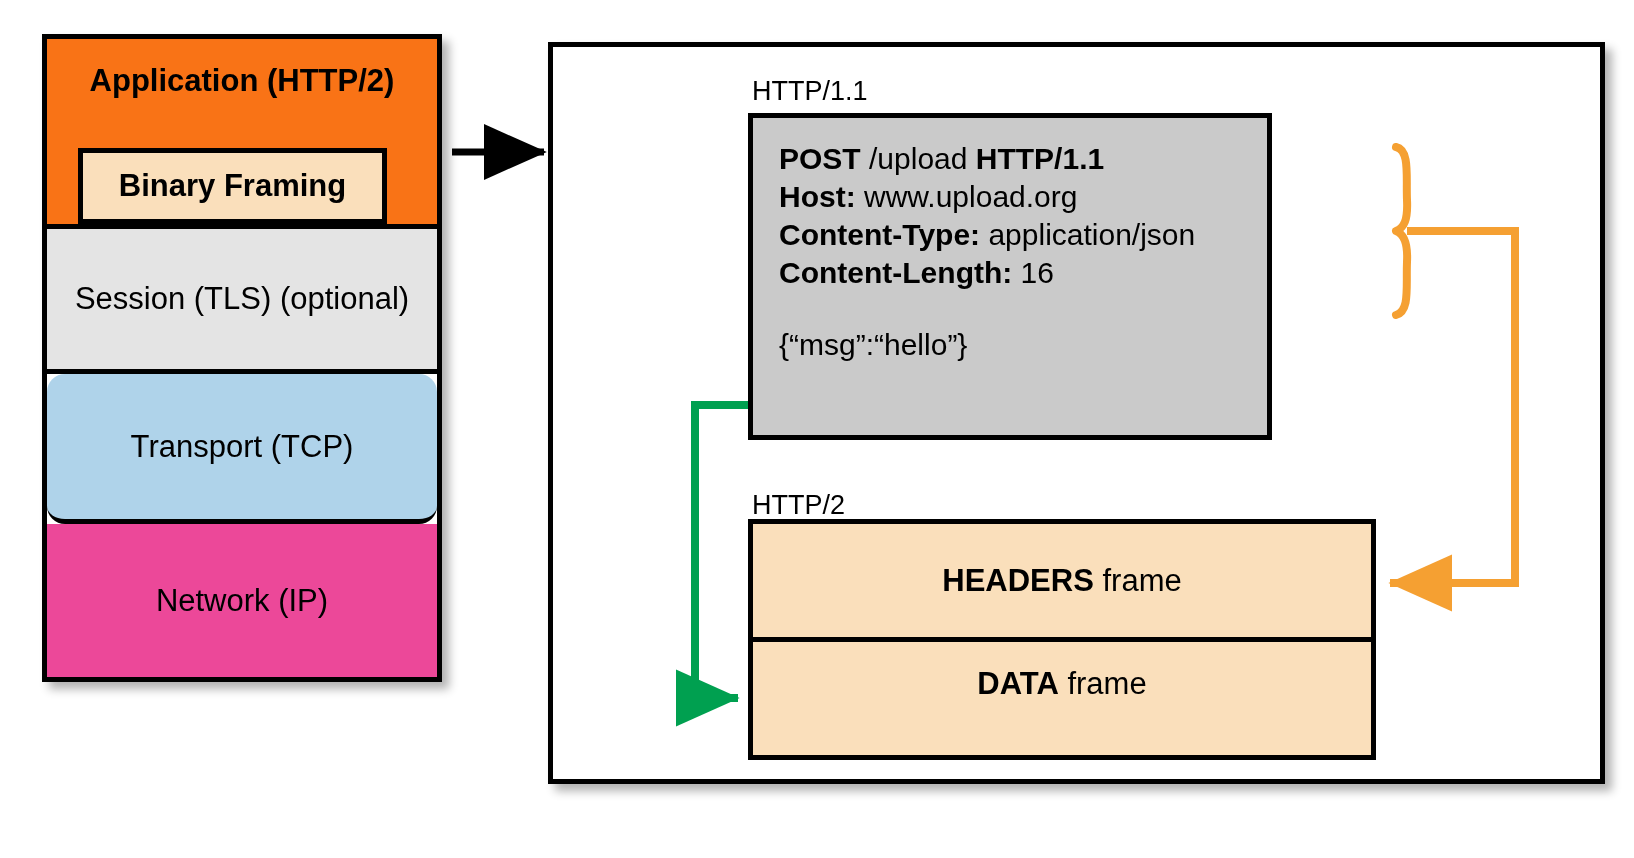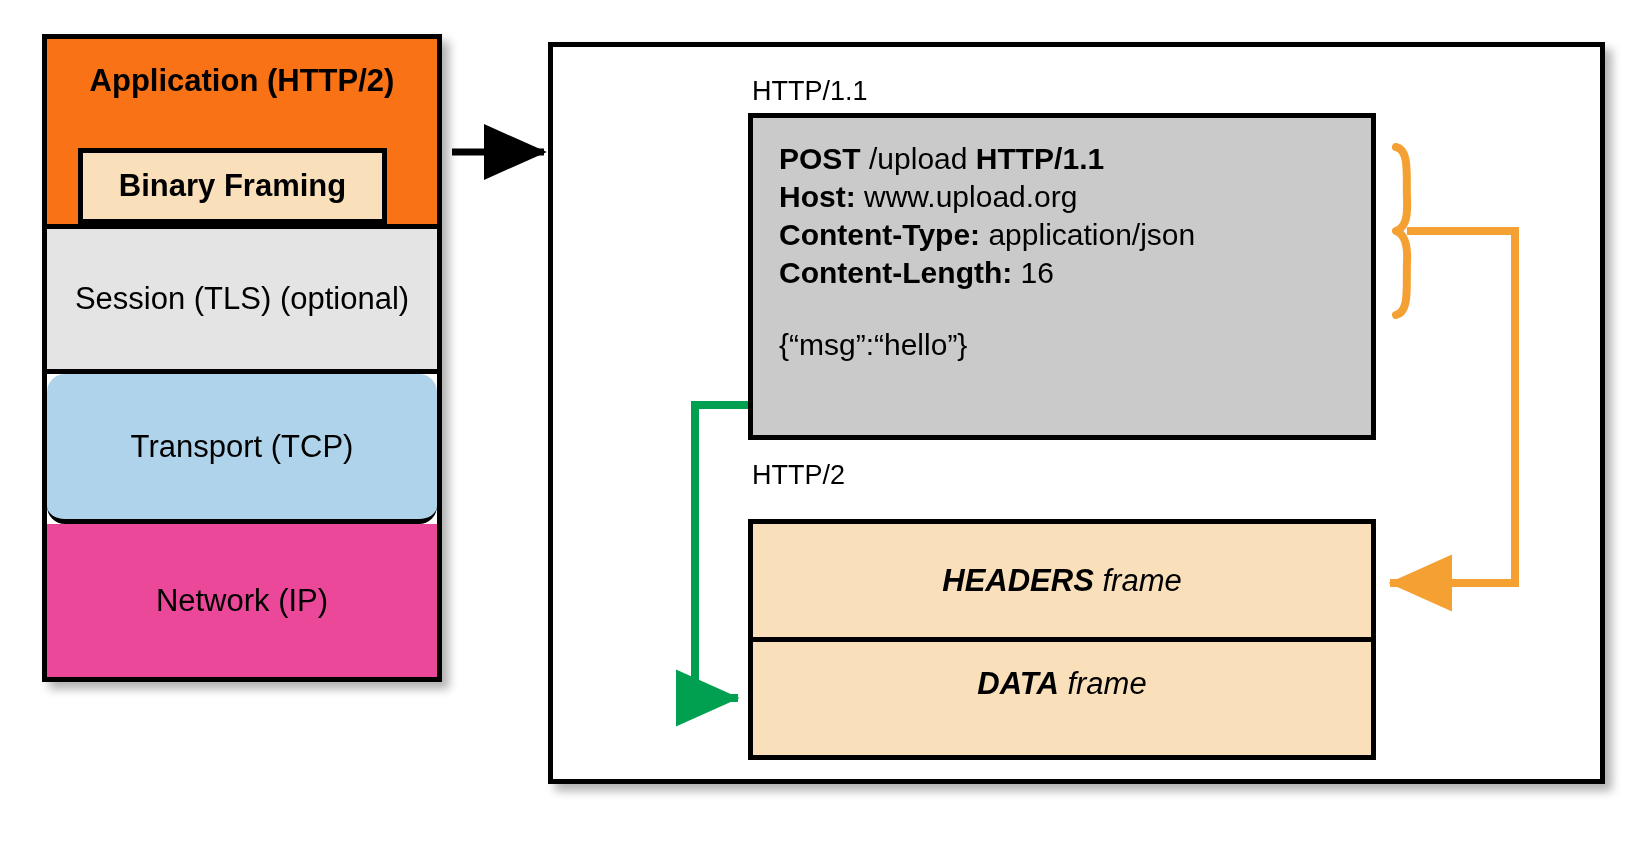--- a/index.html
+++ b/index.html
@@ -49,43 +49,42 @@
     background:#ffffff;
     box-shadow:7px 7px 9px rgba(0,0,0,0.30);
   }
 
   
   .caption{
     position:absolute;
     font-size:27px;color:#000;white-space:nowrap;
   }
   #cap-http11{left:752px;top:76px;}
-  #cap-http2{left:752px;top:460px;text-align:center;}
+  #cap-http2{left:752px;top:490px;text-align:center;}
 
   
   #msgbox{
-    position:absolute;left:748px;top:113px;width:628px;height:327px;
+    position:absolute;left:748px;top:113px;width:524px;height:327px;
     box-sizing:border-box;
     border:5px solid #000;
     background:#CACACA;
     padding:22px 0 0 26px;
   }
   .msgline{
     font-size:30px;color:#000;line-height:1.27;white-space:nowrap;
   }
   .msgline b{font-weight:bold;}
   #msg-body{margin-top:34px;}
 
   
   #frames{
     position:absolute;left:748px;top:519px;width:628px;height:241px;
     box-sizing:border-box;
     border:5px solid #000;
     background:#FADFBB;
-    font-style:italic;
   }
   .frame{
     position:absolute;left:0;width:100%;
     display:flex;align-items:center;justify-content:center;
     font-size:31px;color:#000;
   }
   .frame b{font-weight:bold;}
   #frame-headers{top:0;height:118px;border-bottom:5px solid #000;box-sizing:border-box;}
   #frame-data{top:118px;height:84px;}
 

